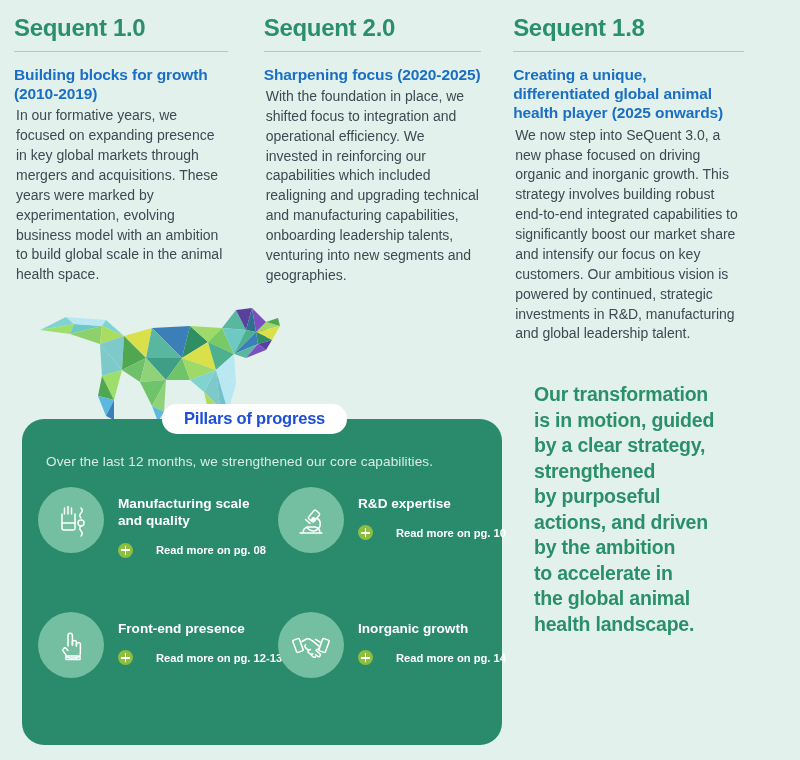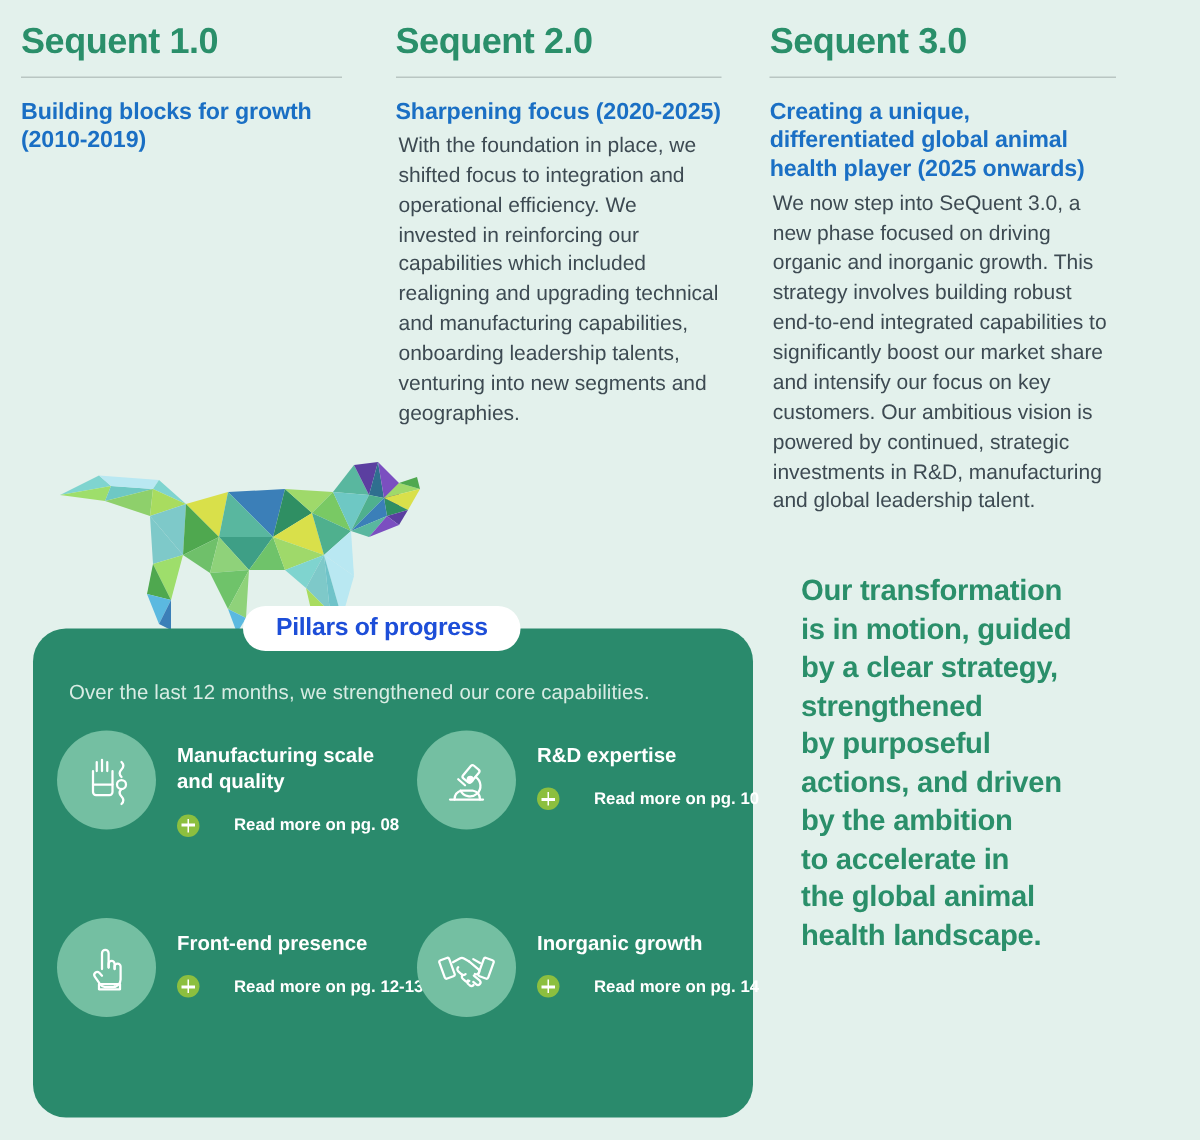--- a/index.html
+++ b/index.html
@@ -177,31 +177,32 @@
 </style>
 </head>
 <body>
 
 <div class="columns">
 
   <div class="col col-1">
     <div class="phase-title">Sequent 1.0</div>
     <div class="rule"></div>
     <div class="sub-title">Building blocks for growth (2010-2019)</div>
+    <p class="body-text">In our formative years, we focused on expanding presence in key global markets through mergers and acquisitions. These years were marked by experimentation, evolving business model with an ambition to build global scale in the animal health space.</p>
   </div>
 
   <div class="col col-2">
     <div class="phase-title">Sequent 2.0</div>
     <div class="rule"></div>
     <div class="sub-title">Sharpening focus (2020-2025)</div>
     <p class="body-text">With the foundation in place, we shifted focus to integration and operational efficiency. We invested in reinforcing our capabilities which included realigning and upgrading technical and manufacturing capabilities, onboarding leadership talents, venturing into new segments and geographies.</p>
   </div>
 
   <div class="col col-3">
-    <div class="phase-title">Sequent 3.0</div>
+    <div class="phase-title">Sequent 1.8</div>
     <div class="rule"></div>
     <div class="sub-title">Creating a unique, differentiated global animal health player (2025 onwards)</div>
     <p class="body-text">We now step into SeQuent 3.0, a new phase focused on driving organic and inorganic growth. This strategy involves building robust end-to-end integrated capabilities to significantly boost our market share and intensify our focus on key customers. Our ambitious vision is powered by continued, strategic investments in R&amp;D,  manufacturing and global leadership talent.</p>
   </div>
 
 </div>
 
 <div class="dog-wrap">
   <svg width="240" height="130" viewBox="0 0 240 130">
 

